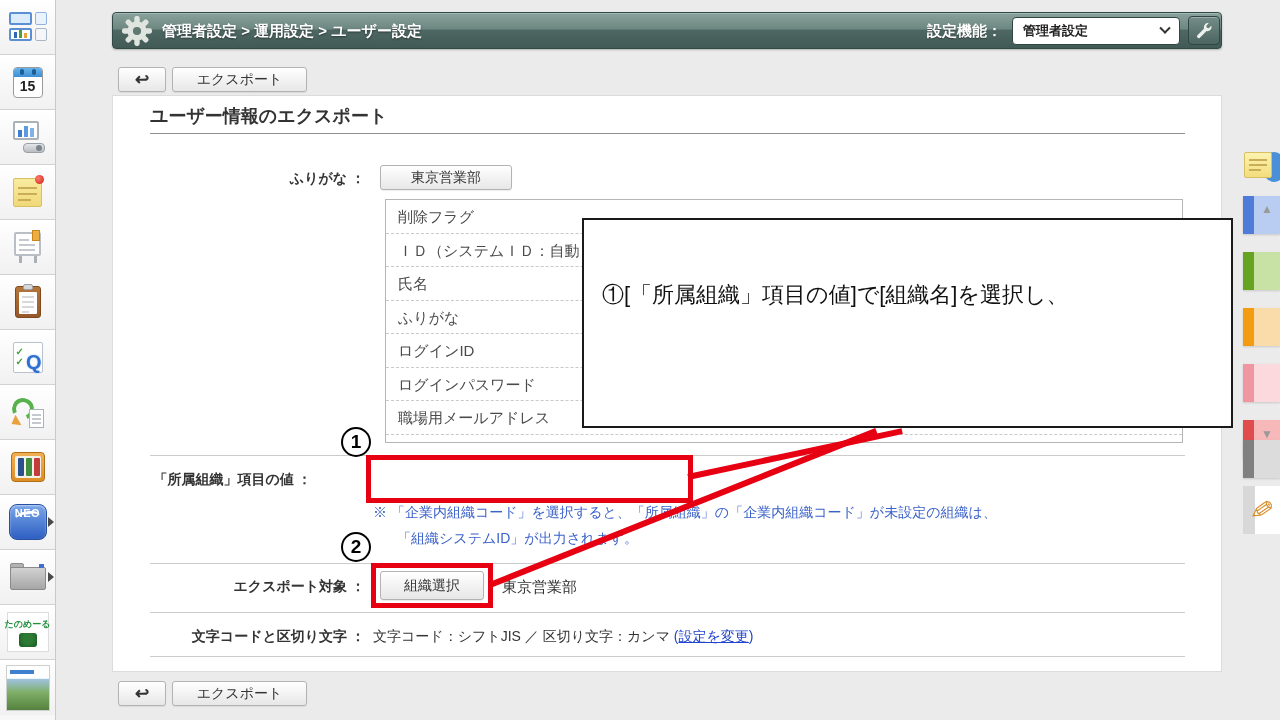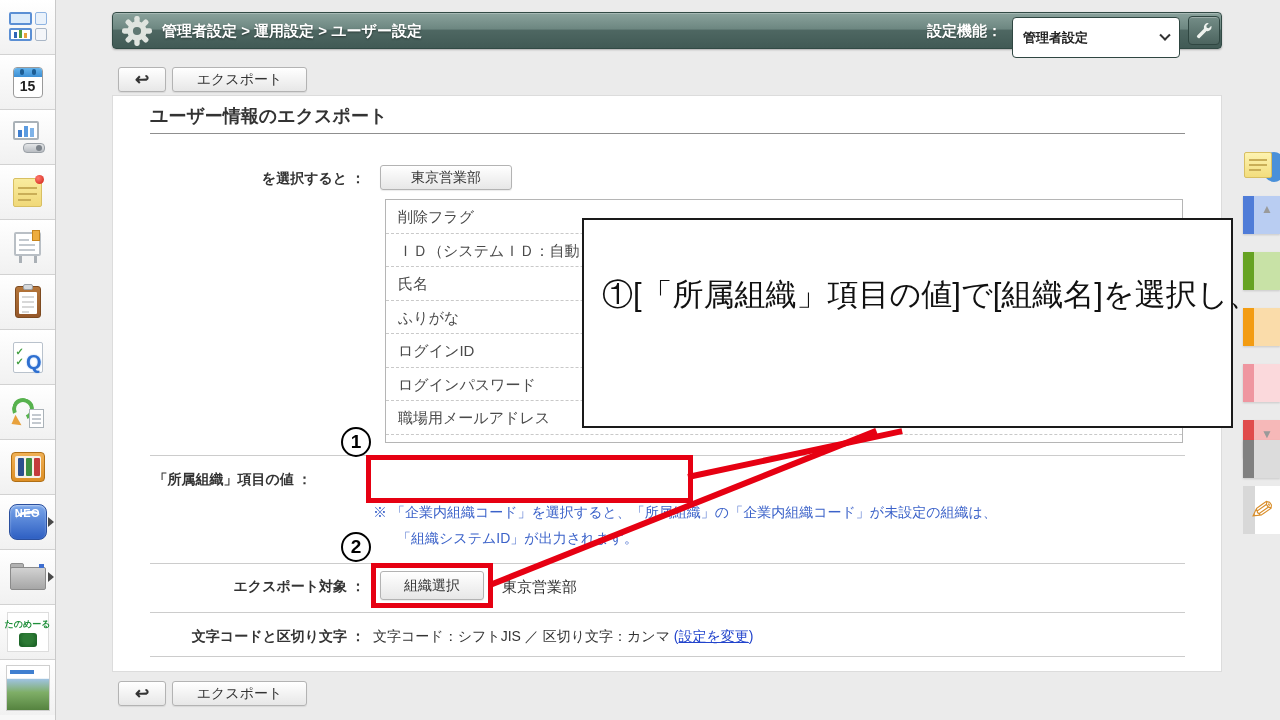--- a/index.html
+++ b/index.html
@@ -91,21 +91,21 @@
   
   .header-bar { position:absolute; left:112px; top:12px; width:1110px; height:37px; border-radius:4px;
     background:linear-gradient(180deg,#8aa29c 0%, #6d8781 45%, #50696412 0); 
     background:linear-gradient(180deg,#8aa29c 0%, #6d8781 45%, #4e6762 50%, #415a55 100%);
     border:1px solid #324a45; box-shadow:0 1px 2px rgba(0,0,0,.25), inset 0 1px 0 rgba(255,255,255,.25); }
   .breadcrumb { position:absolute; left:162px; top:12px; height:37px; line-height:37px;
     color:#fff; font-size:15px; font-weight:bold; text-shadow:0 1px 2px rgba(0,0,0,.45); }
   .gearwrap { position:absolute; left:122px; top:16px; width:30px; height:30px; }
   .setfunc-label { position:absolute; left:900px; top:12px; width:102px; height:37px; line-height:37px;
     text-align:right; color:#fff; font-size:15px; font-weight:bold; text-shadow:0 1px 1px rgba(0,0,0,.4); }
-  .hdr-select { position:absolute; left:1012px; top:17px; width:168px; height:41px; background:#fff;
+  .hdr-select { position:absolute; left:1012px; top:17px; width:168px; height:28px; background:#fff;
     border:1px solid #2f4641; border-radius:4px; display:flex; align-items:center; padding:0 10px;
     font-size:13px; font-weight:bold; color:#222; cursor:pointer; }
   .hdr-select .chev { margin-left:auto; width:8px; height:8px; border-right:2.5px solid #333; border-bottom:2.5px solid #333; transform:rotate(45deg) translate(-2px,-2px); }
   .wrench-btn { position:absolute; left:1188px; top:16px; width:32px; height:29px; border-radius:4px;
     background:linear-gradient(180deg,#70887f 0,#70887f 0); background:linear-gradient(180deg,#748d87,#4c645f);
     border:1px solid #2f4641; display:flex; align-items:center; justify-content:center; cursor:pointer;
     box-shadow:inset 0 1px 0 rgba(255,255,255,.3); }
 
   
   .btn { position:absolute; height:25px; background:linear-gradient(180deg,#ffffff,#e7e7e7);
@@ -133,21 +133,21 @@
     padding:0 10px; font-size:15px; color:#222; cursor:pointer; }
   .select-ctl .chev { margin-left:auto; width:8px; height:8px; border-right:2.5px solid #333; border-bottom:2.5px solid #333; transform:rotate(45deg) translate(-2px,-2px); }
 
   .note { position:absolute; font-size:14px; color:#3b62c9; }
   .link { color:#2244cc; text-decoration:underline; cursor:pointer; }
   .blueparen { color:#2244cc; }
 
   
   .callout { position:absolute; left:582px; top:218px; width:651px; height:210px; background:#fff;
     border:2px solid #1a1a1a; z-index:5; padding:52px 0 0 18px; }
-  .callout .ln { font-size:31px; color:#111; line-height:45px; white-space:nowrap; }
+  .callout .ln { font-size:22px; color:#111; line-height:45px; white-space:nowrap; }
   .redline { position:absolute; height:6px; background:#e60012; transform-origin:0 50%; z-index:4; }
   .redbox { position:absolute; border:5px solid #e60012; z-index:6; pointer-events:none; }
   .badge { position:absolute; width:30px; height:30px; border:2.5px solid #000; border-radius:50%;
     background:#fff; display:flex; align-items:center; justify-content:center;
     font-size:19px; font-weight:bold; color:#000; z-index:7; }
 
   
   .rtab { position:absolute; left:1243px; width:37px; height:38px; display:flex; cursor:pointer; box-shadow:0 1px 2px rgba(0,0,0,.15); }
   .rtab .strip { width:11px; height:100%; }
   .rtab .bodyp { flex:1; height:100%; }
@@ -312,21 +312,21 @@
       <span>↩</span>
     </div>
   <div class="btn" style="left:172px; top:67px; width:135px;">
       <span>エクスポート</span>
     </div>
 
   <div class="panel"></div>
   <div class="page-title">ユーザー情報のエクスポート</div>
   <div class="title-rule"></div>
 
-  <div class="flabel" style="top:170px;">を選択すると ：</div>
+  <div class="flabel" style="top:170px;">ふりがな ：</div>
   <div class="btn" style="left:380px; top:165px; width:132px;">
       <span>東京営業部</span>
     </div>
 
   <div class="listbox">
     <div class="li">削除フラグ</div>
     <div class="li">ＩＤ（システムＩＤ：自動</div>
     <div class="li">氏名</div>
     <div class="li">ふりがな</div>
     <div class="li">ログインID</div>

